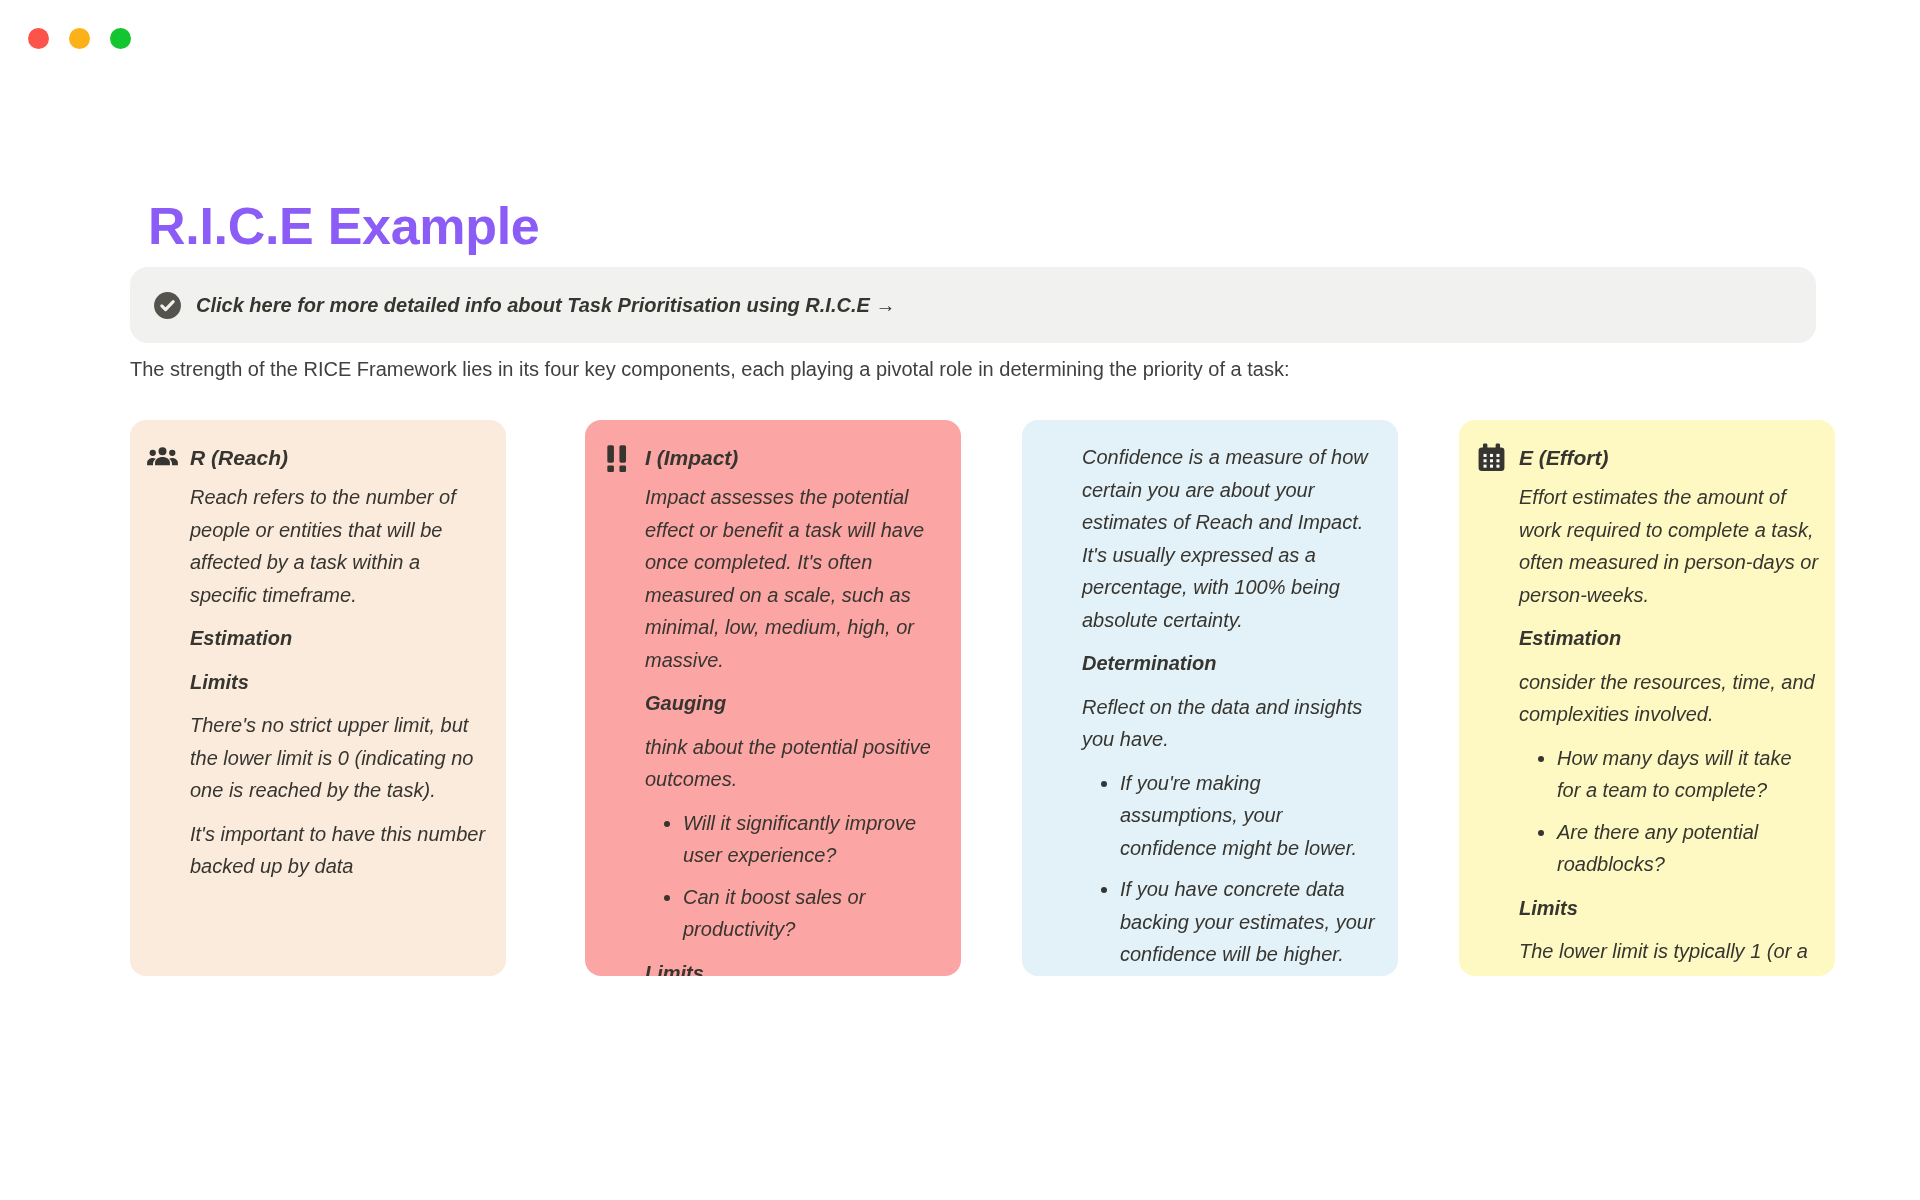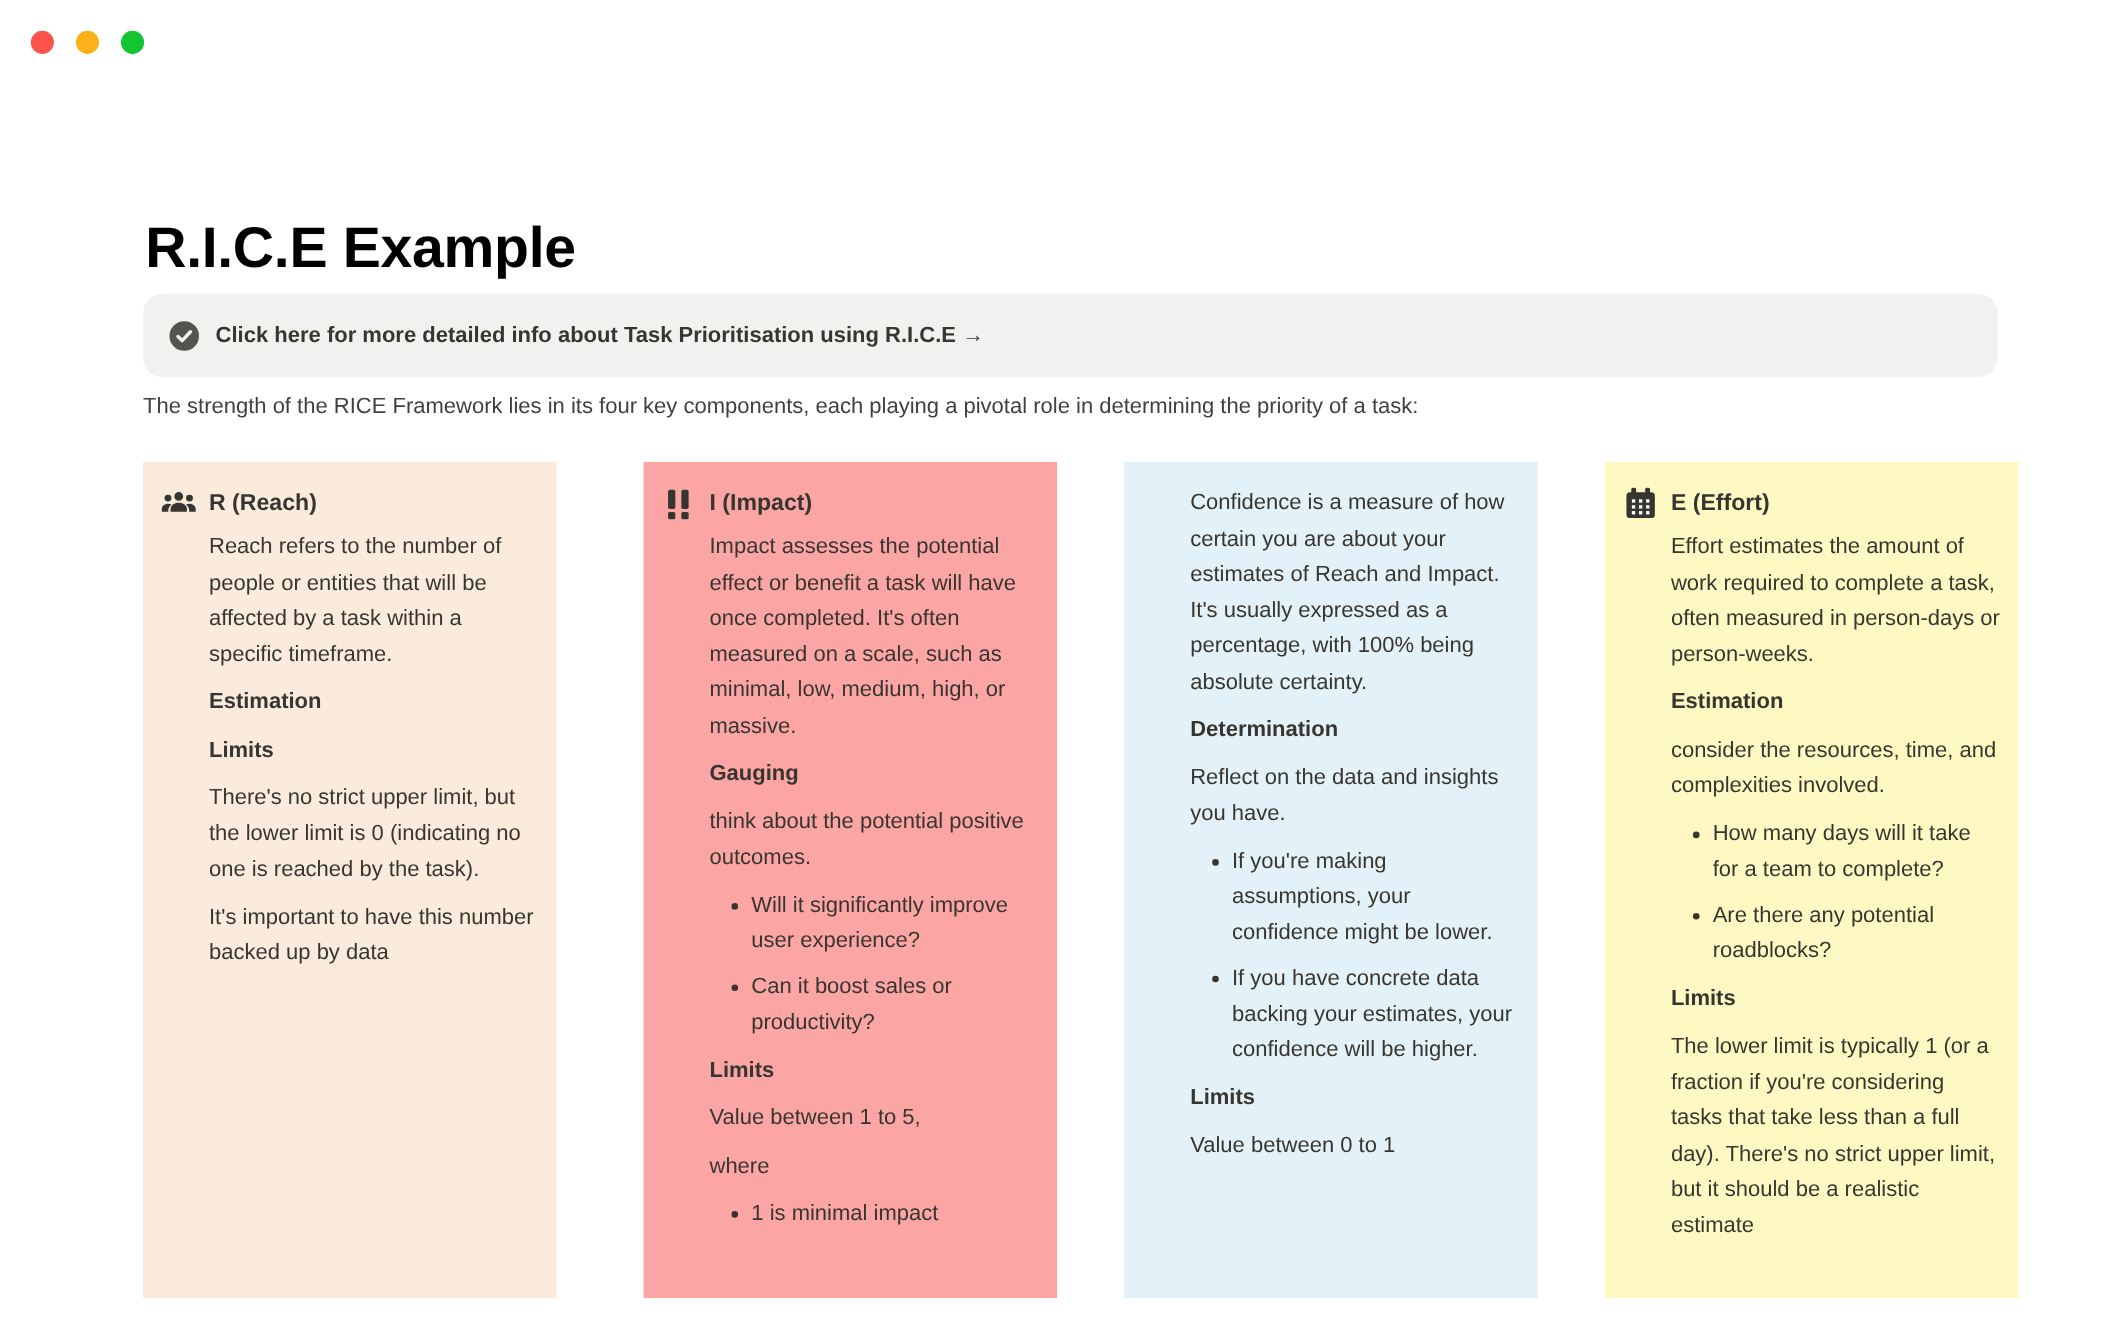--- a/index.html
+++ b/index.html
@@ -7,42 +7,42 @@
     width:1920px;height:1200px;overflow:hidden;background:#ffffff;
     font-family:"Liberation Sans","DejaVu Sans",sans-serif;color:#37352f;
     position:relative;
   }
   .screen{position:absolute;inset:0;}
   
   .traffic{position:absolute;left:28px;top:28px;display:flex;gap:20px;}
   .traffic .dot{width:21px;height:21px;border-radius:50%;display:block;border:none;padding:0;}
   
   .title{
-    position:absolute;left:132px;top:197px;margin:0;
-    font-size:52px;line-height:58px;font-weight:700;letter-spacing:-0.3px;color:#000000;
+    position:absolute;left:148px;top:197px;margin:0;
+    font-size:52px;line-height:58px;font-weight:700;letter-spacing:-0.3px;color:#8b5cf6;
   }
   
   .callout{
     position:absolute;left:130px;top:267px;width:1686px;height:76px;box-sizing:border-box;
     background:#f1f1ef;border-radius:18px;display:flex;align-items:center;gap:13px;
-    padding:0 22px;cursor:pointer;
+    padding:0 22px;cursor:pointer;font-style:italic;
   }
   .co-icon{width:31px;height:31px;flex:none;color:#55534e;}
   .co-icon svg{display:block;}
   .co-text{font-size:20px;font-weight:700;color:#37352f;}
   
   .intro{
     position:absolute;left:130px;top:353px;margin:0;width:1690px;
     font-size:20px;line-height:32px;color:#404040;
   }
   
   .columns{position:absolute;left:130px;top:420px;display:flex;gap:61px;}
   .col{
-    width:376px;height:760px;box-sizing:border-box;border-radius:0;
-    padding:21px 16px 0 16px;overflow:hidden;
+    width:376px;height:556px;box-sizing:border-box;border-radius:16px;
+    padding:21px 16px 0 16px;overflow:hidden;font-style:italic;
   }
   .col-head{display:flex;align-items:center;gap:11px;margin:0 0 7px 0;}
   .col-icon{width:33px;height:33px;flex:none;color:#37352f;}
   .col-icon svg{display:block;}
   .col-title{font-size:21px;line-height:33px;font-weight:700;}
   .col-body{margin-left:44px;font-size:20px;line-height:32.5px;}
   .blk{margin:0 0 11px 0;}
   .h{font-weight:700;}
   ul.blk{padding-left:38px;list-style:disc;}
   ul.blk li{margin-bottom:9px;}

